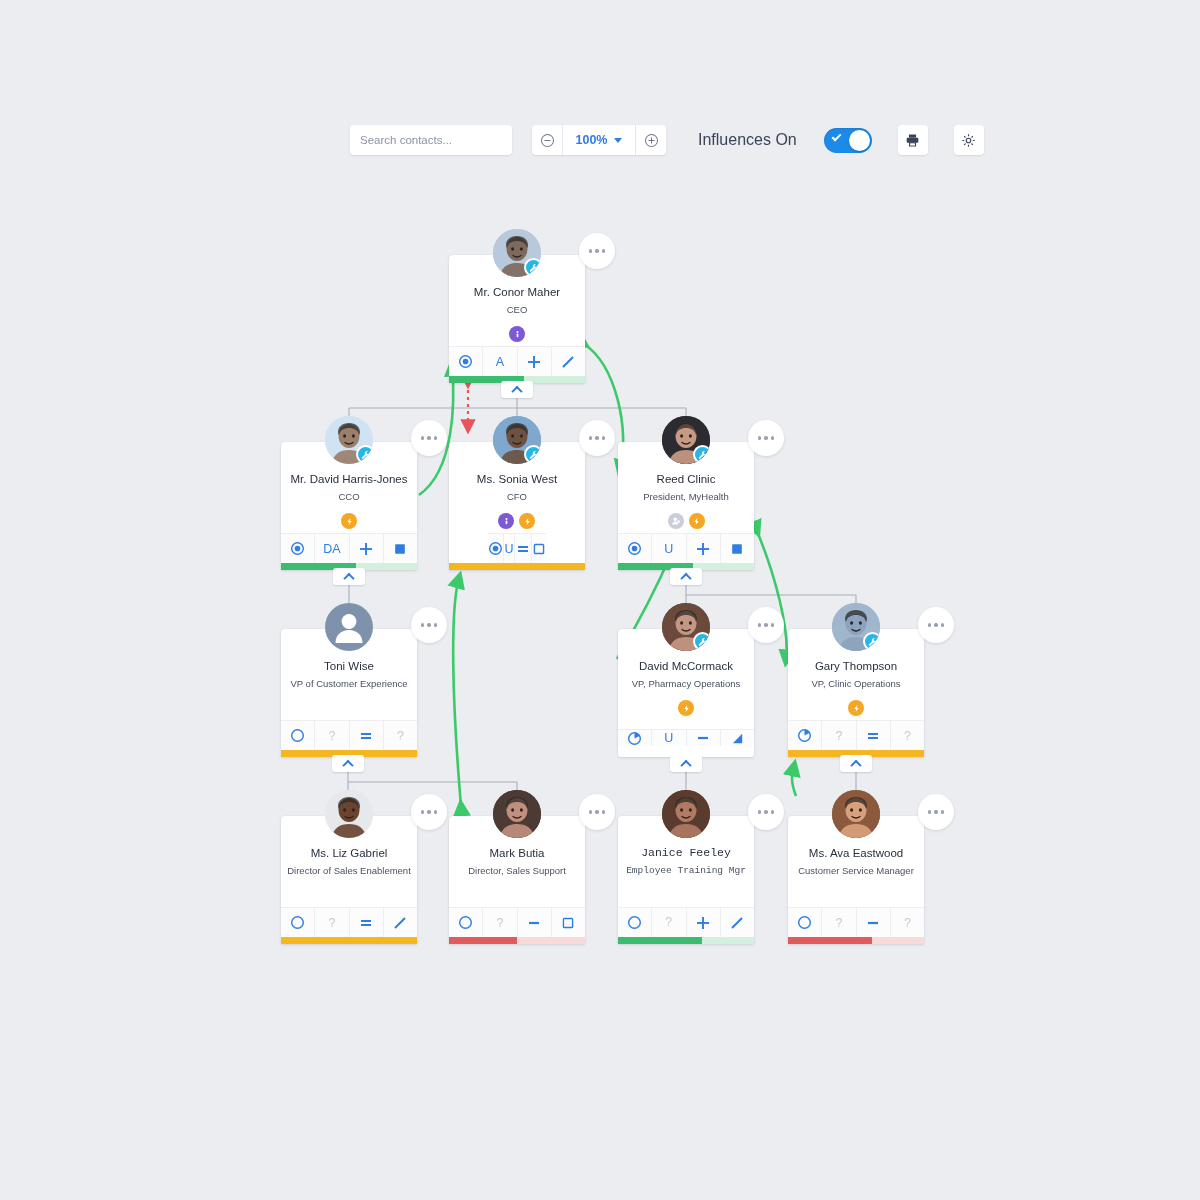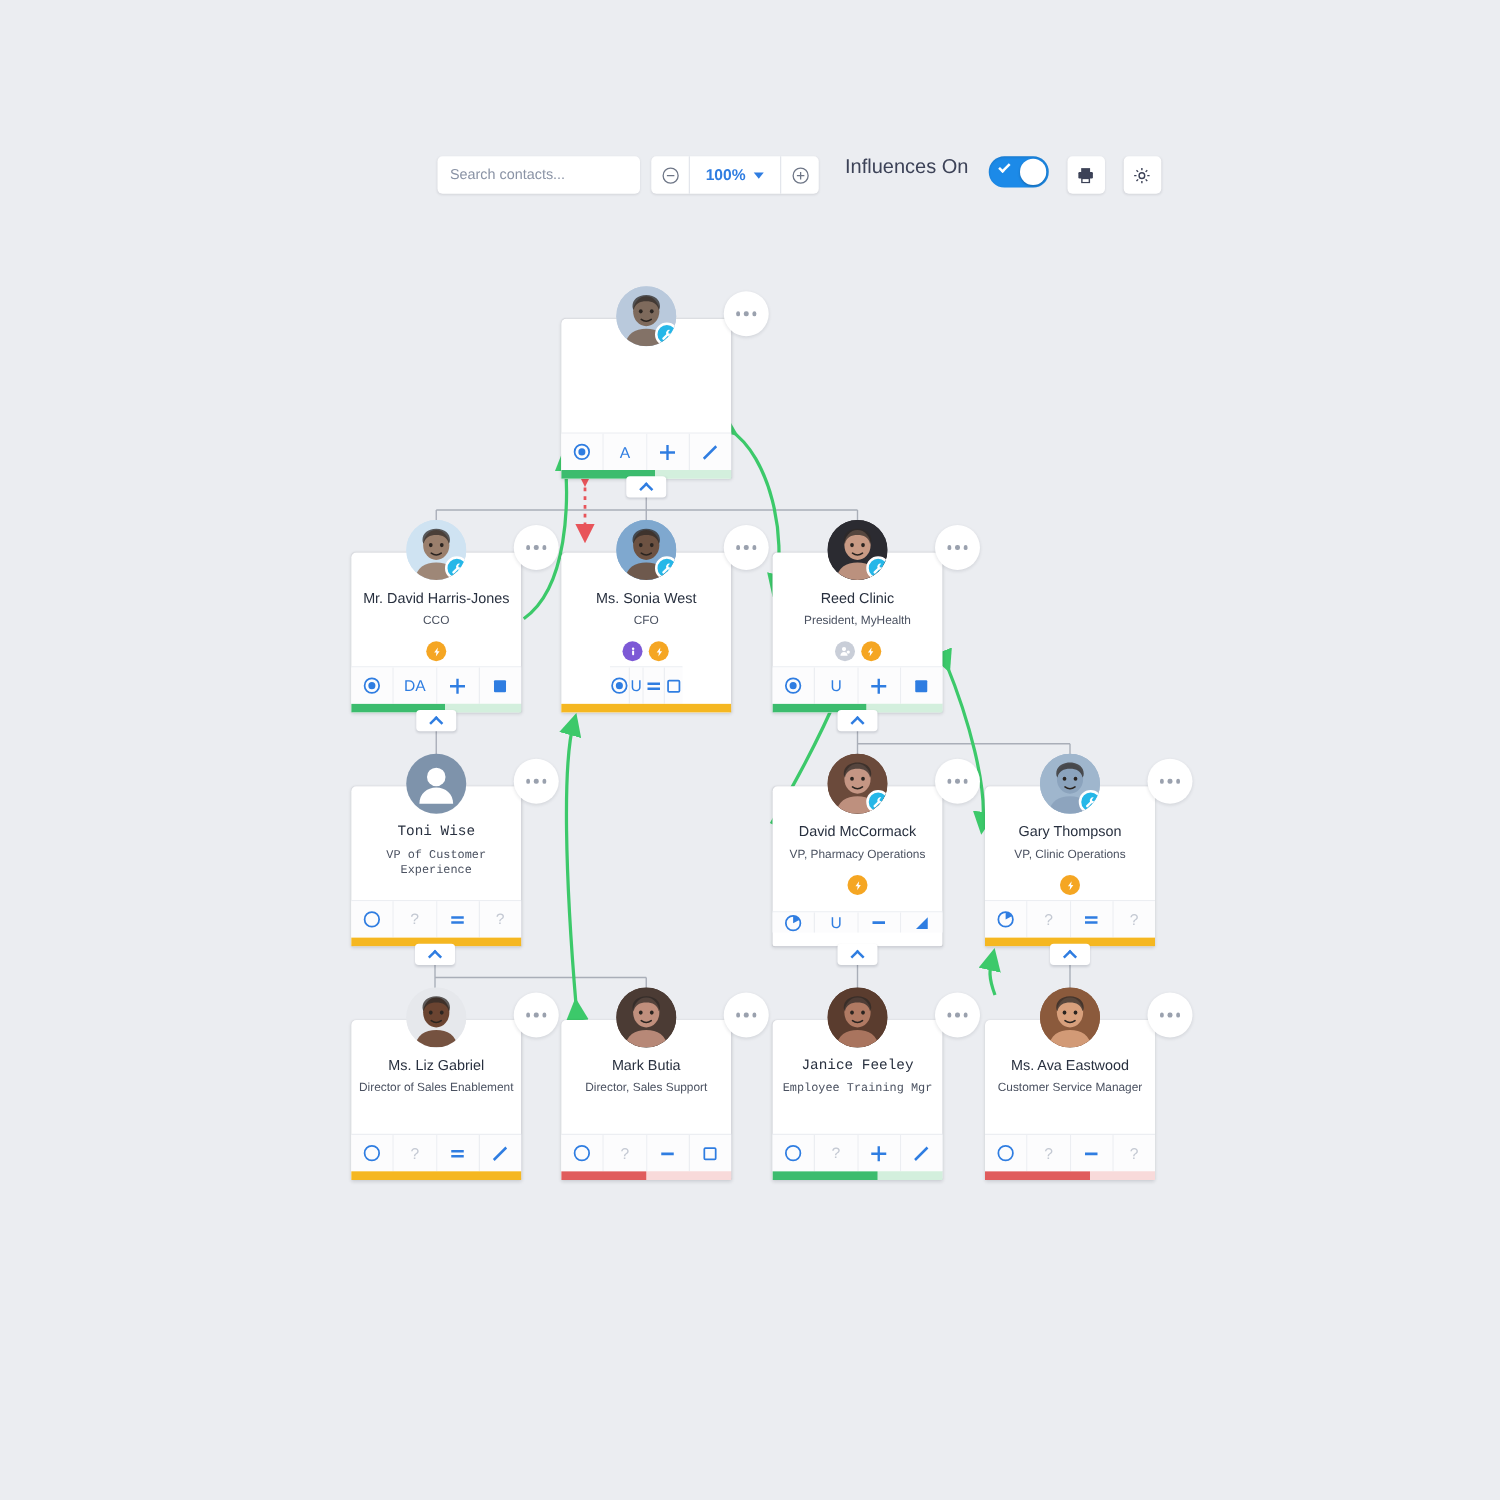--- a/index.html
+++ b/index.html
@@ -7,21 +7,21 @@
     width: 1200px; height: 1200px;
     background: #ebedf1;
     font-family: "Liberation Sans", sans-serif;
     overflow: hidden;
   }
   #stage { position: relative; width: 1200px; height: 1200px; }
 
   
   .toolbar {
     position: absolute; left: 350px; top: 125px;
-    display: flex; align-items: flex-start; gap: 9px;
+    display: flex; align-items: center; gap: 20px;
   }
   .search-box {
     width: 162px; height: 30px; background: #fff;
     border-radius: 4px; display: flex; align-items: center;
     padding: 0 8px 0 10px; box-shadow: 0 1px 2px rgba(16,24,40,.10);
   }
   .search-box input {
     border: 0; outline: 0; flex: 1; font-size: 11.5px;
     color: #3c4257; font-family: "Liberation Sans", sans-serif;
     background: transparent;
@@ -254,20 +254,32 @@
       <svg width="10" height="10" viewBox="0 0 12 12">
               <path d="M8.4 1.2 a3 3 0 0 0-3.6 4 L1.3 8.7 a1.1 1.1 0 1 0 1.6 1.6 L6.4 6.8 a3 3 0 0 0 4-3.6 L8.8 4.8 L7 4.6 L6.8 2.8 Z" fill="#fff"></path>
             </svg>
     </span>
   </div>
         <div class="dots">
           <i></i>
           <i></i>
           <i></i>
         </div>
+     <div class="card-body">
+       <div class="c-name">Mr. Conor Maher</div>
+       <div class="c-title">CEO</div>
+       <div class="badges">
+            <span class="badge purple">
+              <svg width="9" height="9" viewBox="0 0 10 10">
+                <circle cx="5" cy="2.2" r="1.1" fill="#fff"></circle>
+                <rect x="4.1" y="3.8" width="1.8" height="4.2" rx=".8" fill="#fff"></rect>
+              </svg>
+            </span>
+          </div>
+     </div>
      <div class="actions">
           <div class="act">
             <svg width="15" height="15" viewBox="0 0 16 16">
               <circle cx="8" cy="8" r="6.2" fill="none" stroke="#2f7de1" stroke-width="1.5"></circle>
               <circle cx="8" cy="8" r="3" fill="#2f7de1"></circle>
             </svg>
           </div>
           <div class="act">A</div>
           <div class="act">
             <svg width="16" height="16" viewBox="0 0 16 16">
@@ -462,21 +474,21 @@
           <div class="act">
             <svg width="14" height="14" viewBox="0 0 16 16">
               <rect x="2.5" y="2.5" width="11" height="11" rx="1" fill="#2f7de1"></rect>
             </svg>
           </div>
         </div>
      <div class="bar" style="background:#d3efdd">
        <div class="fill" style="width:55%;background:#3cbc6e"></div>
      </div>
       </div>
-      <div class="card" style="left: 281px; top: 629px; height: 128px; font-family: Liberation Mono, monospace;">
+      <div class="card" style="left: 281px; top: 629px; height: 128px;">
         <div class="avatar" style="background:#7e93ab">
       <svg width="48" height="48" viewBox="0 0 48 48">
         <circle cx="24" cy="18.5" r="7.4" fill="#fff"></circle>
         <path d="M10.5 40 c0-8 6-13 13.5-13 s13.5 5 13.5 13 Z" fill="#fff"></path>
       </svg>
         </div>
         <div class="dots">
           <i></i>
           <i></i>
           <i></i>

